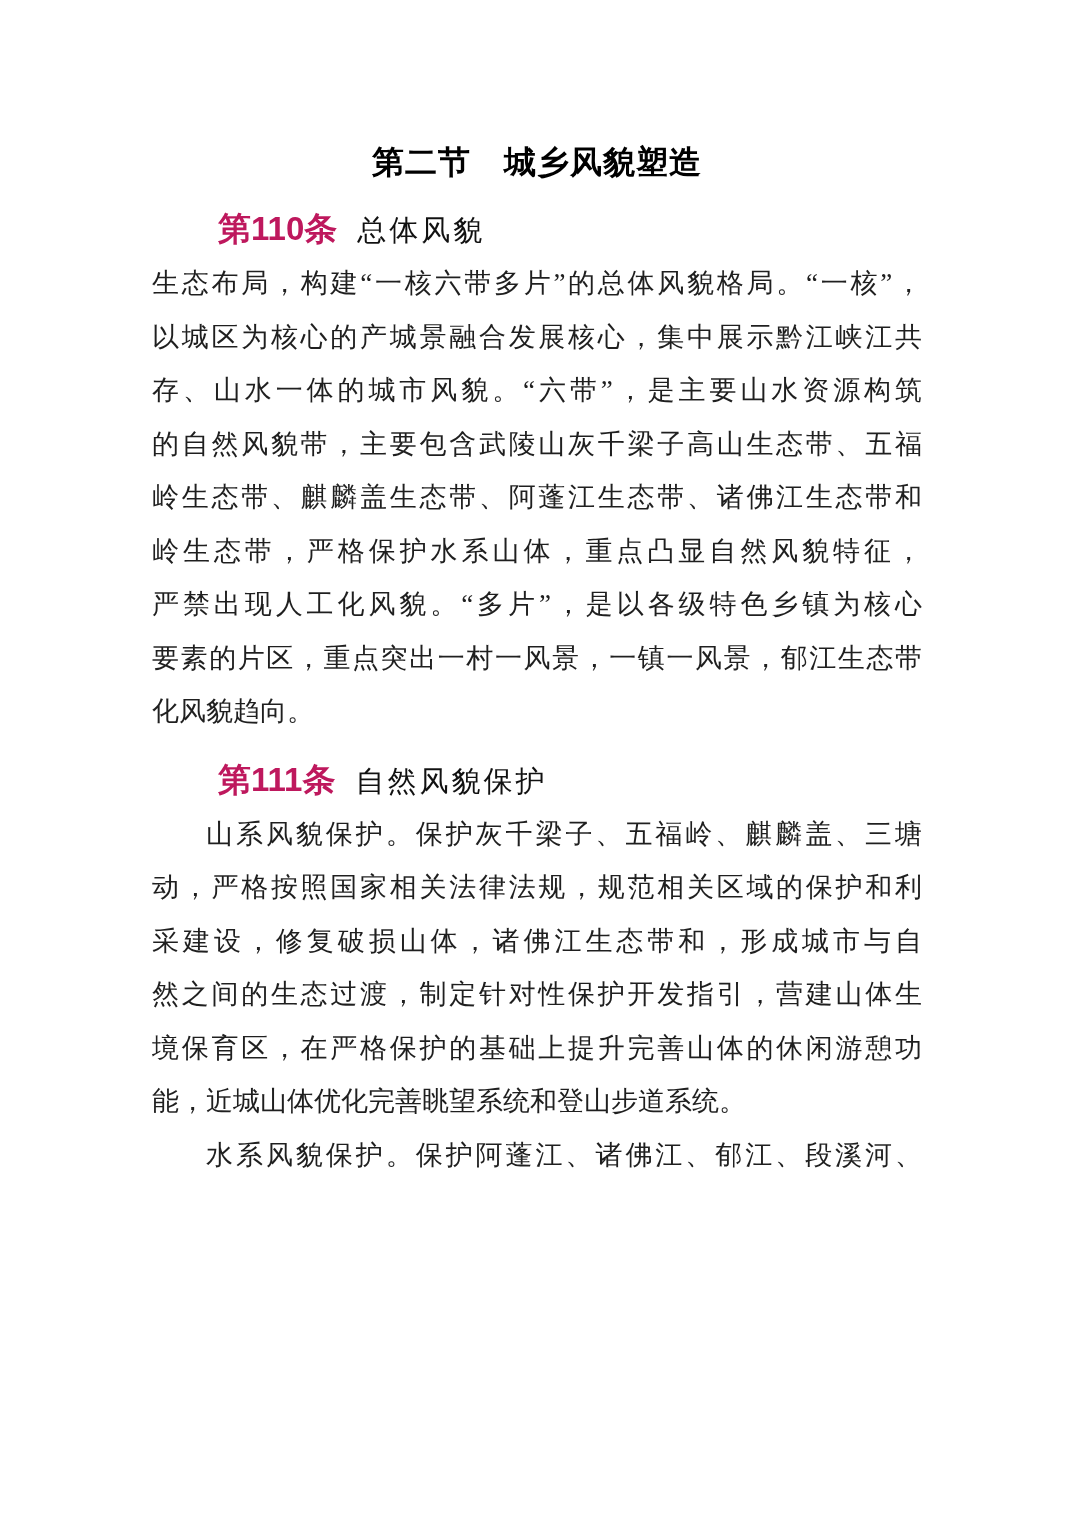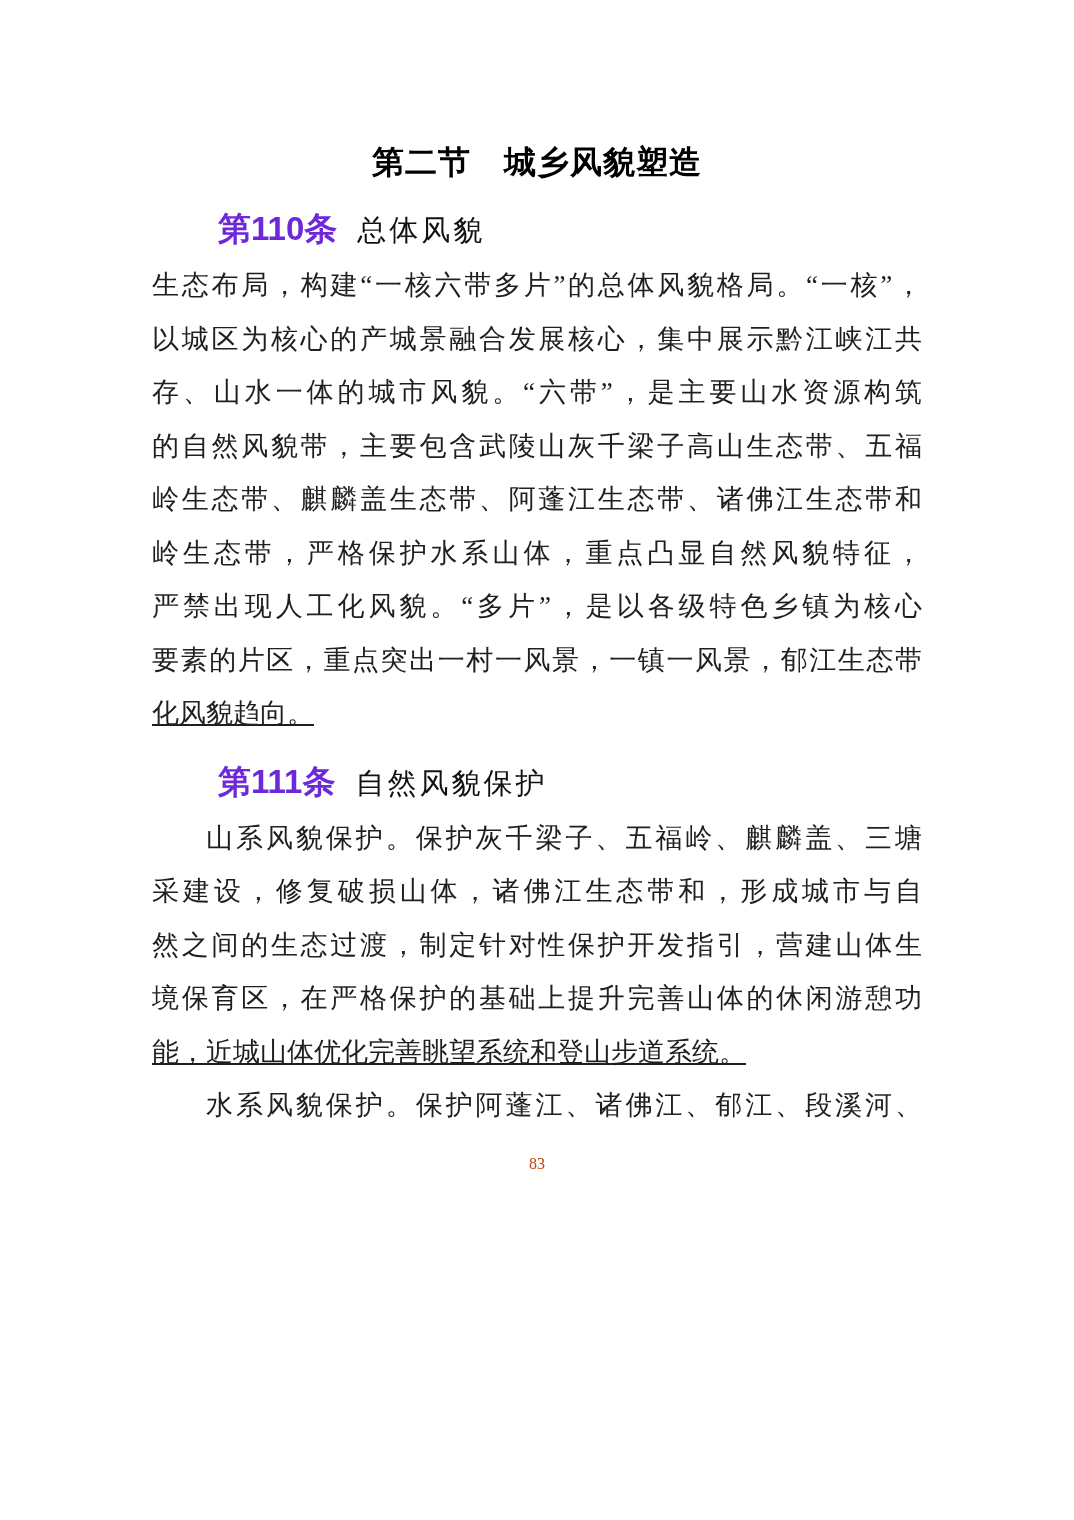--- a/index.html
+++ b/index.html
@@ -33,25 +33,25 @@
     align-items: baseline;
     padding-left: 66px;
     margin-top: 14px;
     line-height: 53px;
     white-space: nowrap;
   }
   .article-number {
     font-family: "Liberation Sans", "DejaVu Sans", sans-serif;
     font-size: 33px;
     font-weight: bold;
-    color: #6d28d9;
+    color: #be185d;
     margin-right: 20px;
   }
   .article-title {
-    font-family: Liberation Mono, monospace;
+    font-family: Liberation Sans, sans-serif;
     font-size: 29px;
     font-weight: normal;
     color: #111111;
     letter-spacing: 3px;
   }
   .paragraph {
     margin: 0;
   }
   .line {
     font-size: 27px;
@@ -61,21 +61,20 @@
     text-align: justify;
     text-align-last: justify;
     overflow: hidden;
   }
   .line.indent {
     text-indent: 2em;
   }
   .line.lastline {
     text-align: left;
     text-align-last: left;
-    text-decoration: underline;
   }
   .page-number {
     margin-top: 16px;
     text-align: center;
     font-size: 16px;
     color: #c2410c;
     line-height: 30px;
   }
 </style>
 </head>
@@ -106,20 +105,21 @@
   </section>
 
   <section class="article">
     <div class="article-heading">
       <span class="article-number">第111条</span>
       <span class="article-title">自然风貌保护</span>
     </div>
     <div class="paragraphs">
           <div class="paragraph">
             <div class="line indent">山系风貌保护。保护灰千梁子、五福岭、麒麟盖、三塘</div>
+            <div class="line">动，严格按照国家相关法律法规，规范相关区域的保护和利</div>
             <div class="line">采建设，修复破损山体，诸佛江生态带和，形成城市与自</div>
             <div class="line">然之间的生态过渡，制定针对性保护开发指引，营建山体生</div>
             <div class="line">境保育区，在严格保护的基础上提升完善山体的休闲游憩功</div>
             <div class="line lastline">能，近城山体优化完善眺望系统和登山步道系统。</div>
           </div>
           <div class="paragraph">
             <div class="line indent">水系风貌保护。保护阿蓬江、诸佛江、郁江、段溪河、</div>
           </div>
         </div>
   </section>

